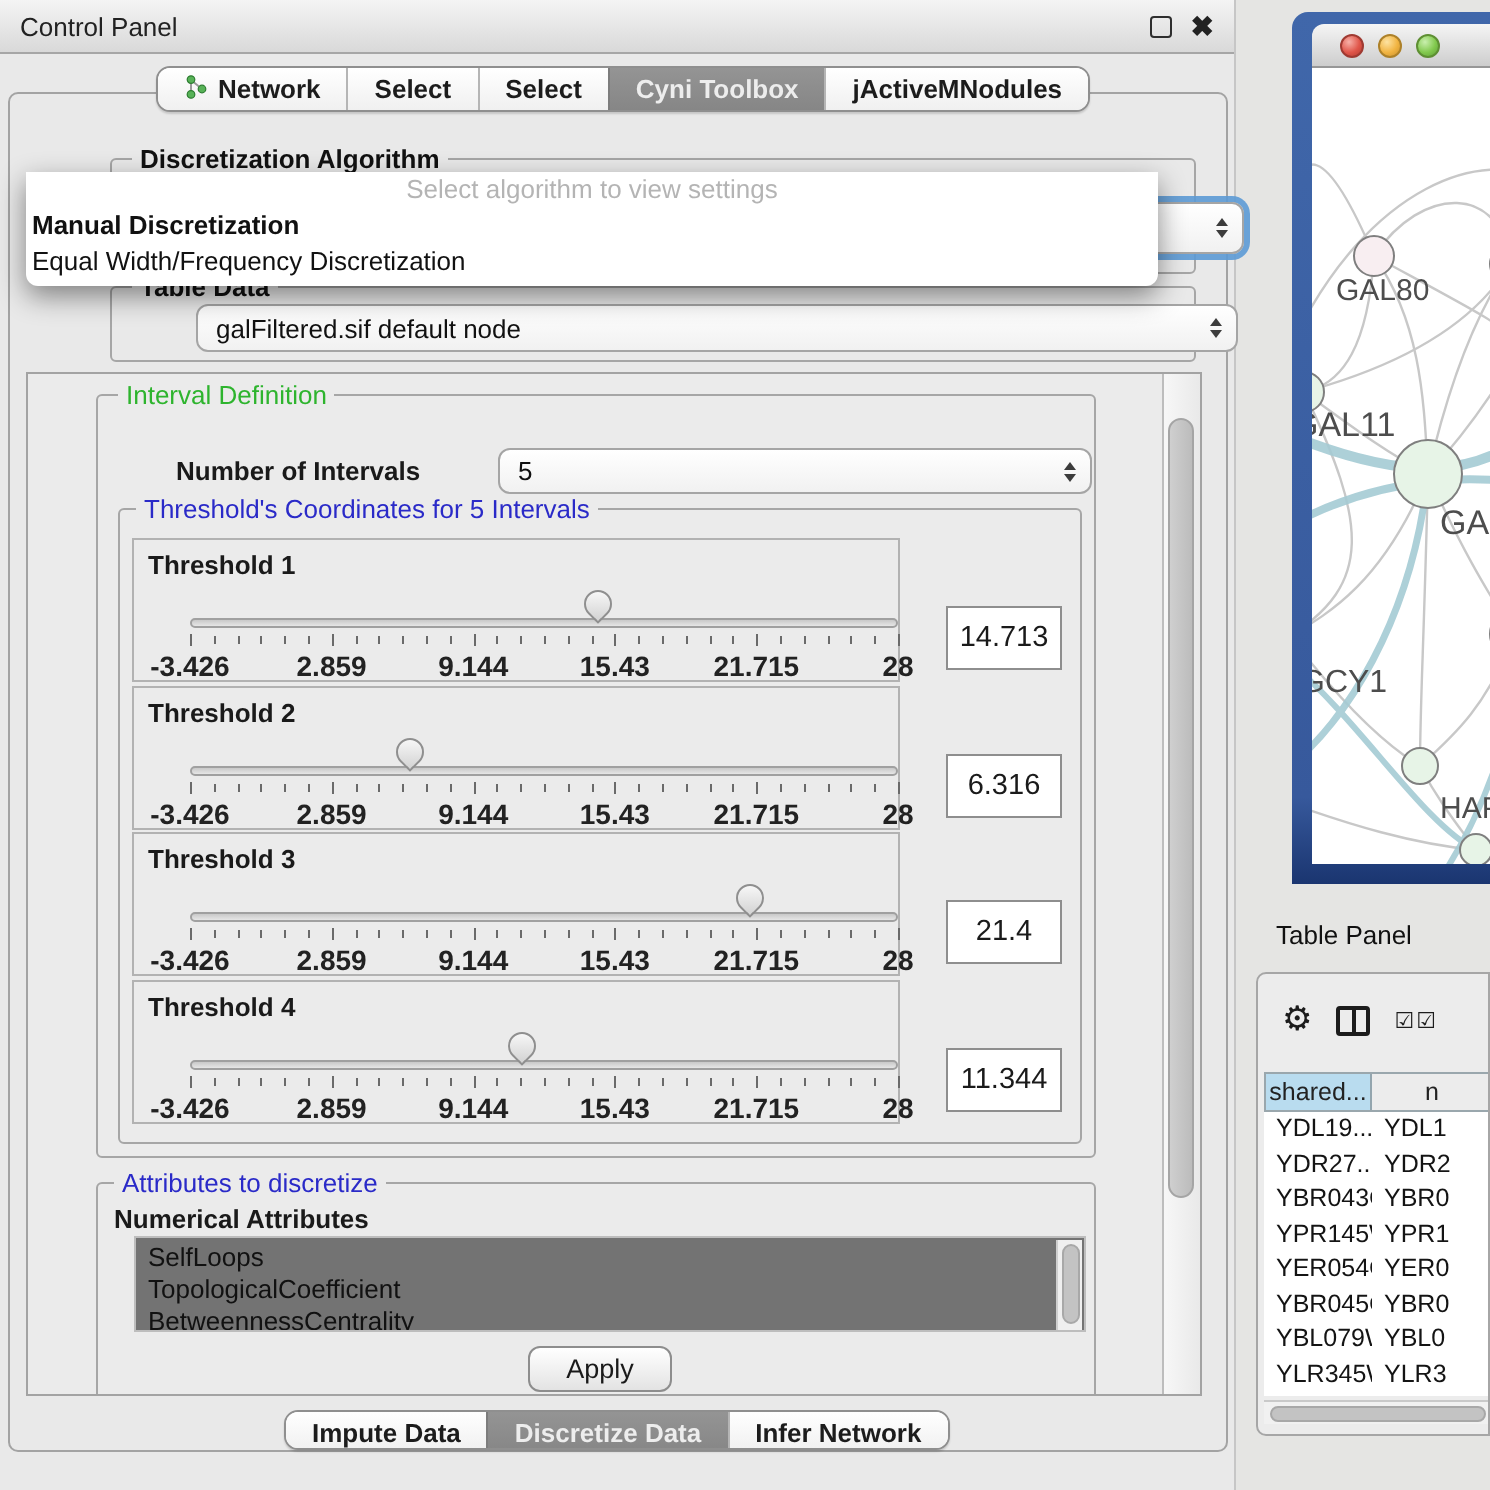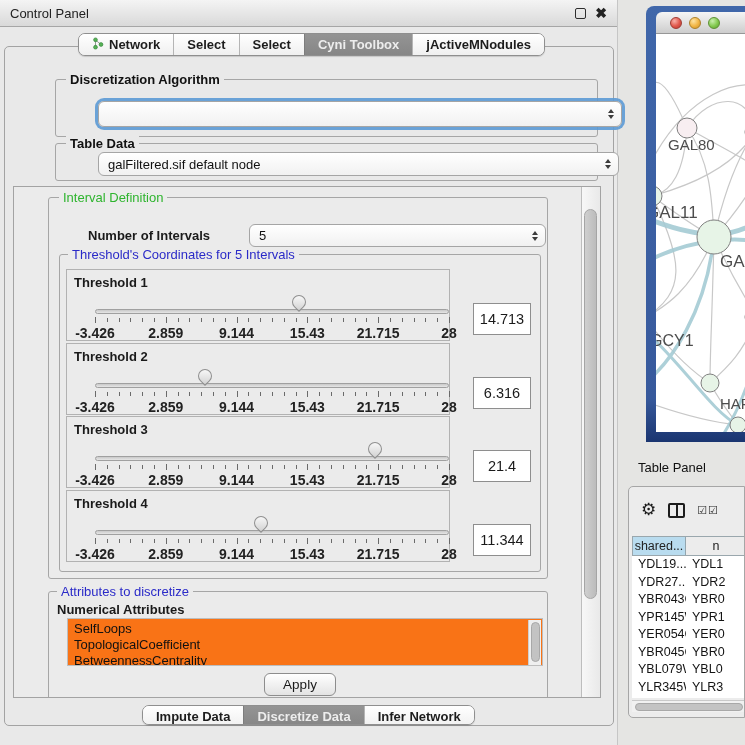--- a/index.html
+++ b/index.html
@@ -71,21 +71,21 @@
     border-radius:50% 50% 0 50%; transform:rotate(45deg); z-index:2; }
   .thr-ticks { position:absolute; left:28px; top:47px; width:354px; height:22px; }
   .tick { position:absolute; top:1px; width:1px; height:4px; background:#6a6a6a; }
   .tick-major { top:0; height:6px; }
   .tick-label { position:absolute; top:8px; transform:translateX(-50%); font-size:14px; font-weight:700; color:#222; white-space:nowrap; }
   .thr-value { position:absolute; left:406px; top:33px; width:58px; height:32px; background:#fff;
     border:1px solid #8e8e8e; font-size:14.5px; display:flex; align-items:center; justify-content:center; }
   
   #attr-grp { left:34px; top:404px; width:500px; height:110px; }
   #attr-sub { position:absolute; left:8px; top:10px; font-weight:700; }
-  #attr-list { position:absolute; left:18px; top:26px; width:476px; height:48px; background:#f97316;
+  #attr-list { position:absolute; left:18px; top:26px; width:476px; height:48px; background:#737373;
     border:1px solid #bdbdbd; overflow:hidden; padding:2px 0 12px 6px; }
   .attr-item { font-size:13px; line-height:16px; color:#111; }
   #attr-list-sb { position:absolute; right:1px; top:1px; width:13px; height:46px; background:#efefef; border-left:1px solid #cfcfcf; }
   #attr-list-thumb { position:absolute; left:2px; top:2px; width:9px; height:40px; background:#c3c3c3; border:1px solid #a8a8a8; border-radius:5px; }
   
   #apply-btn { position:absolute; left:250px; top:486px; width:72px; height:23px;
     background:linear-gradient(#ffffff,#e3e3e3); border:1px solid #8d8d8d; border-radius:6px;
     font-size:13.5px; display:flex; align-items:center; justify-content:center; }
   #bottom-tabs { left:137px; top:658px; height:20px; }
   #bottom-tabs .seg { padding:0 13px; height:20px; }
@@ -407,20 +407,25 @@
         </div>
         <div class="seg seg-sel">
           <span>Discretize Data</span>
         </div>
         <div class="seg">
           <span>Infer Network</span>
         </div>
       </div>
   </div>
 
+  <div id="algo-popup">
+    <div class="popup-row popup-ph">Select algorithm to view settings</div>
+  <div class="popup-row bold">Manual Discretization</div>
+      <div class="popup-row">Equal Width/Frequency Discretization</div>
+    </div>
 </div>
 
 <div id="net-window">
   <div id="net-inner">
     <div id="net-titlebar">
       <span class="tl tl-red"></span>
       <span class="tl tl-yellow"></span>
       <span class="tl tl-green"></span>
     </div>
     <div id="net-canvas">

